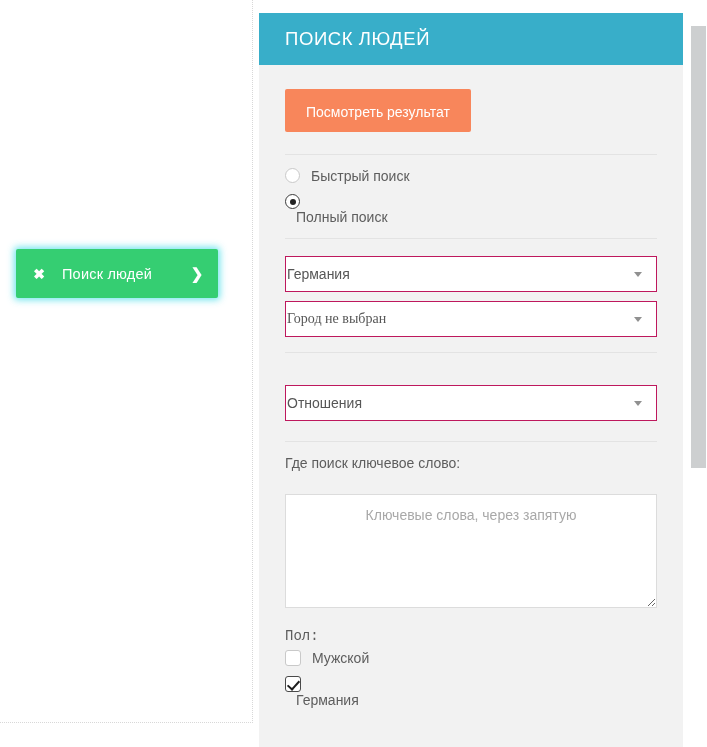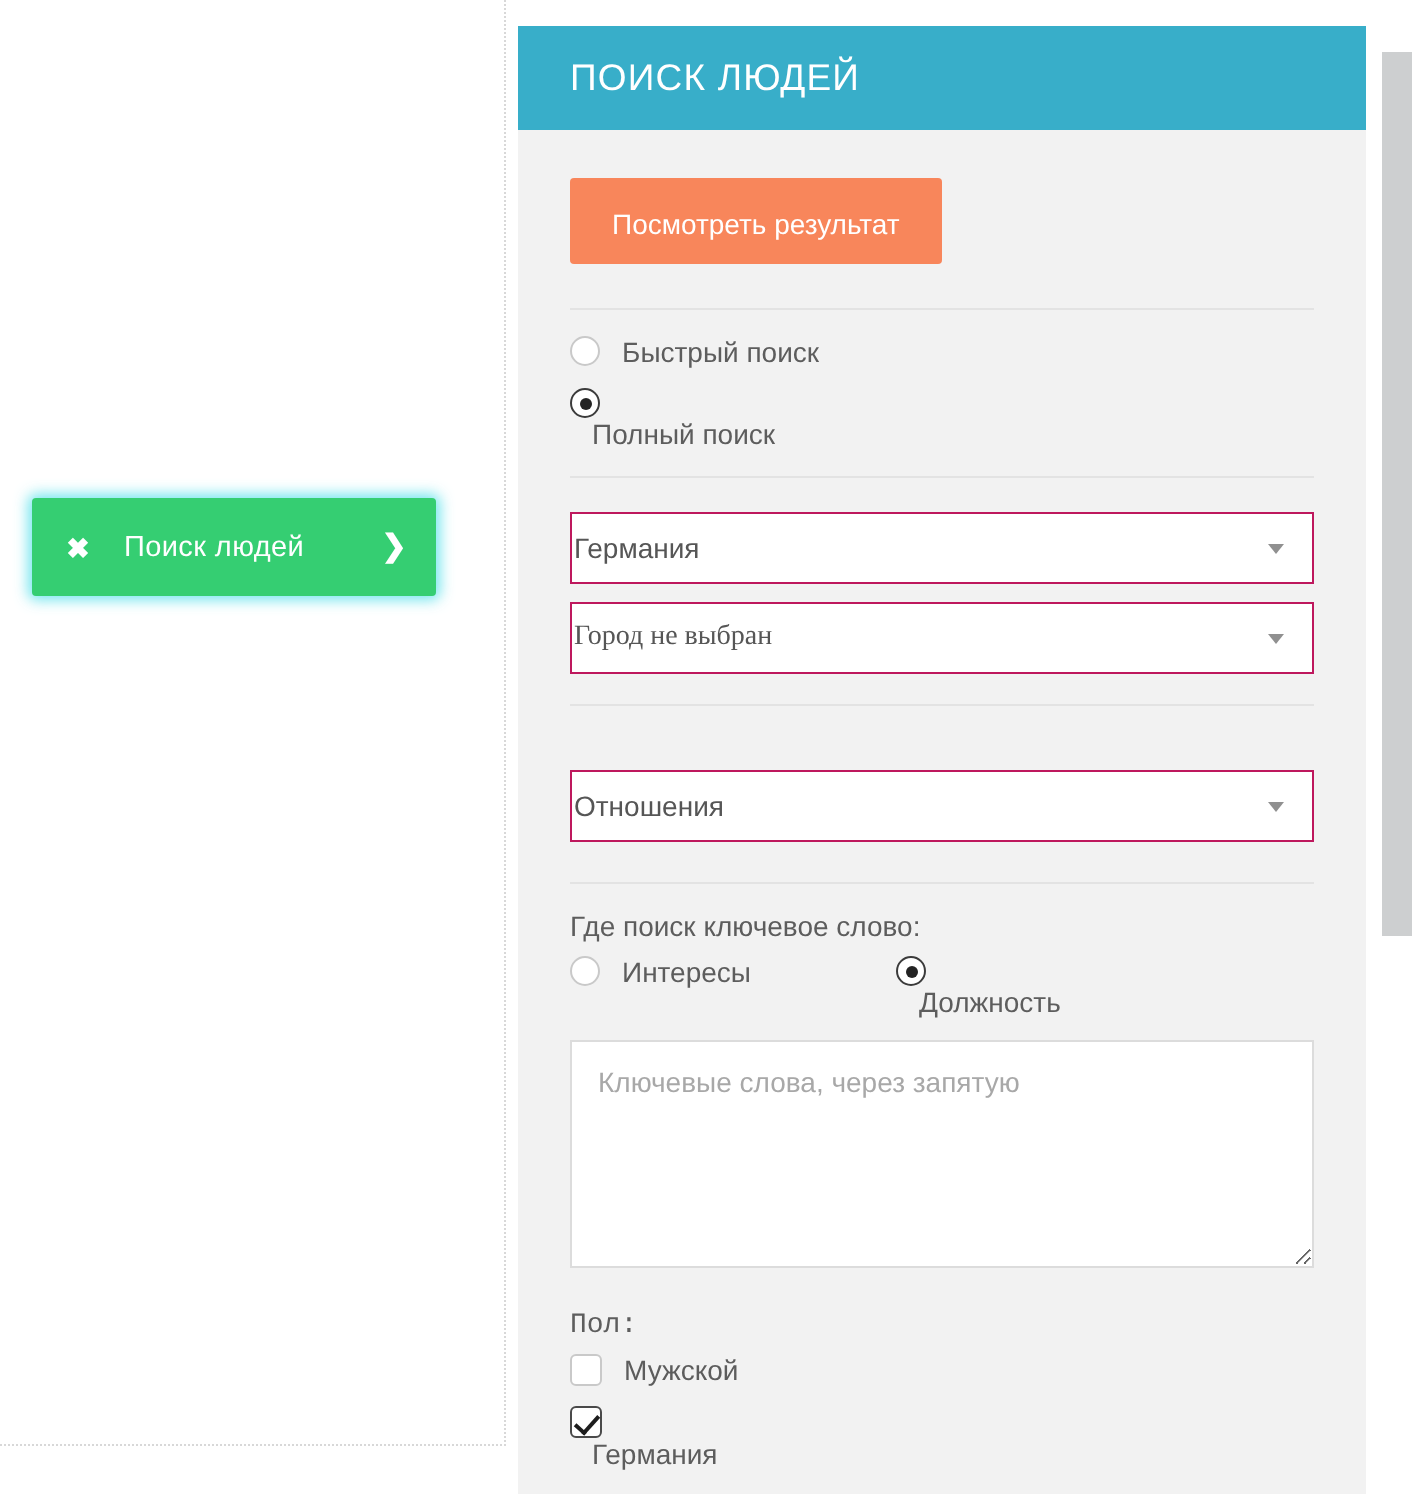--- a/index.html
+++ b/index.html
@@ -188,20 +188,21 @@
     width: 100%;
     height: 114px;
     border: 1px solid #dcdcdc;
     background: #ffffff;
     padding: 12px 13px;
     font-family: "Liberation Sans", sans-serif;
     font-size: 14px;
     color: #555;
     resize: vertical;
     outline: none;
+    text-align: center;
   }
   textarea.kw-input::placeholder { color: #a8a8a8; }
 
   
   .gender-block { padding-top: 16px; }
   .gender-title {
     font-size: 14px;
     color: #5d5d5d;
     margin-bottom: 6px;
     font-family: Liberation Mono, monospace;
@@ -301,30 +302,20 @@
         <span class="caret"></span>
       </div>
 
       <div class="divider div-d"></div>
 
       
       <div class="kw-block">
         <div class="kw-title">Где поиск ключевое слово:</div>
 
         <div class="kw-rows">
-          <div class="kw-grid">
-            <div class="opt-row">
-              <span class="radio"></span>
-              <span class="opt-label">Интересы</span>
-            </div>
-            <div class="opt-row kw-col-2">
-              <span class="radio checked"></span>
-              <span class="opt-label">Должность</span>
-            </div>
-          </div>
         </div>
 
         <textarea class="kw-input" placeholder="Ключевые слова, через запятую" style=""></textarea>
       </div>
 
       
       <div class="gender-block">
         <div class="gender-title">Пол:</div>
         <div class="opt-row">
           <span class="checkbox"></span>

